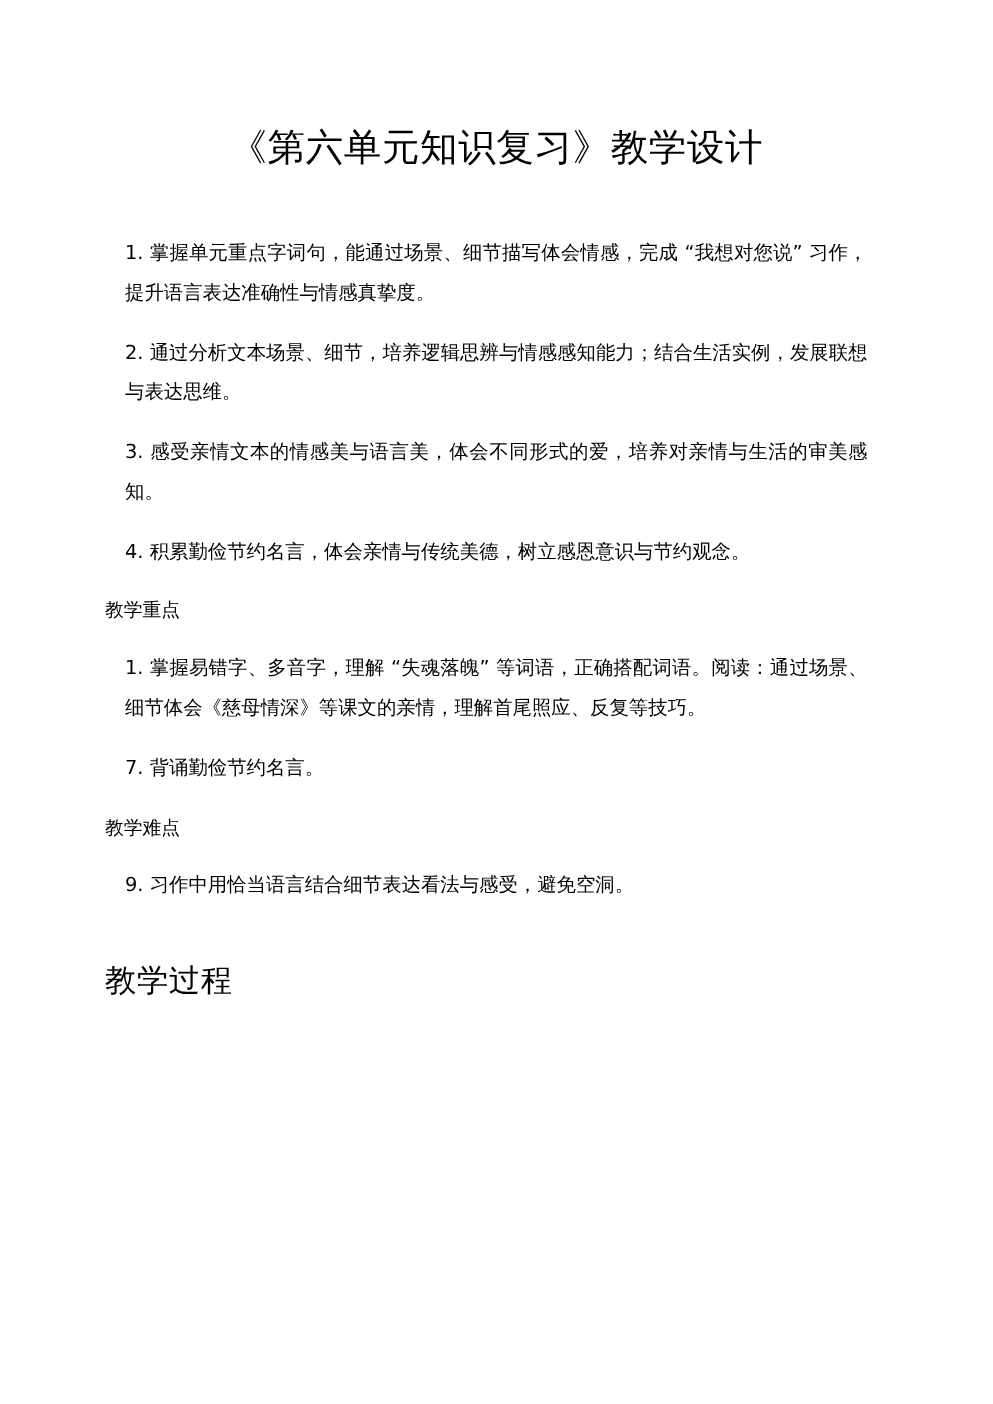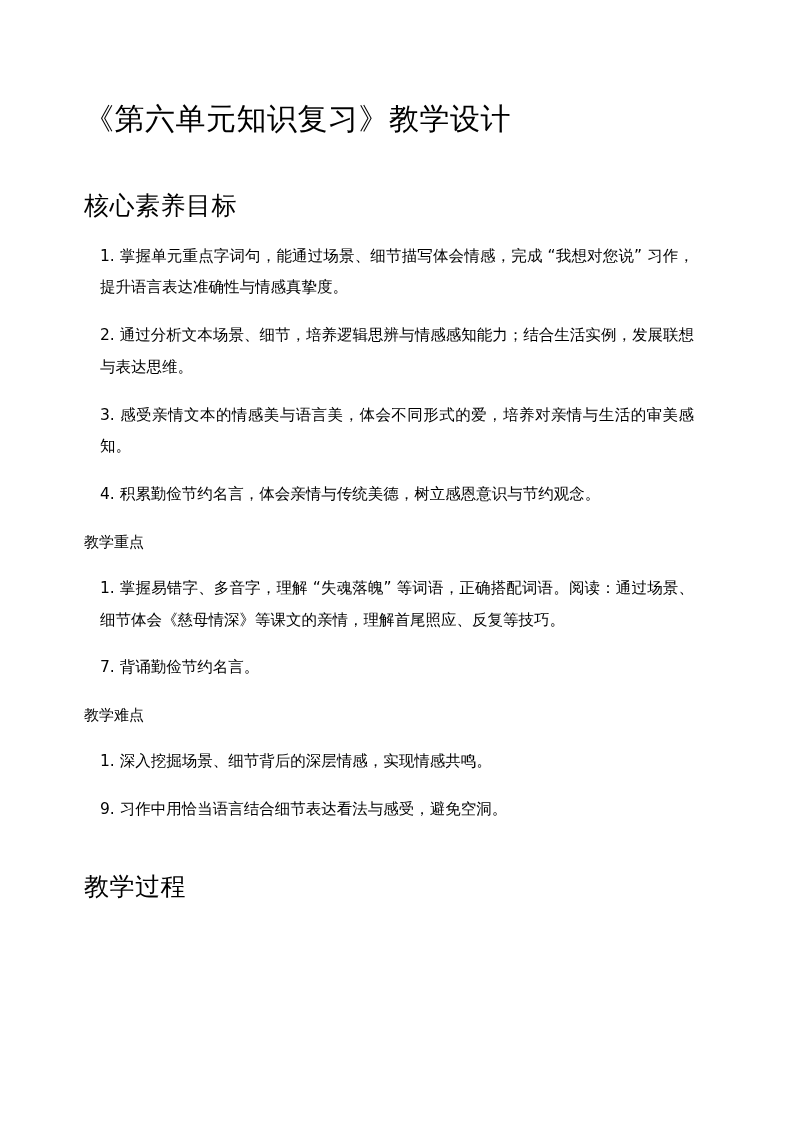--- a/index.html
+++ b/index.html
@@ -19,20 +19,21 @@
     width: 794px;
     height: 1123px;
     box-sizing: border-box;
     padding: 96px 84px 80px 84px;
     background: #ffffff;
   }
   .doc-title {
     font-size: 30px;
     line-height: 1.5;
     font-weight: 400;
+    text-align: center;
     margin: 0 0 46px 0;
     letter-spacing: 0.5px;
   }
   .section-heading {
     font-size: 25px;
     font-weight: 400;
     line-height: 1.5;
     margin: 0 0 4px 0;
     letter-spacing: 0.5px;
   }
@@ -57,36 +58,34 @@
   }
 </style>
 </head>
 <body>
 
 <div class="page">
 
   <h1 class="doc-title">《第六单元知识复习》教学设计</h1>
 
   <div class="block">
-    <h2 class="section-heading">核心素养目标</h2>
     <p class="para">1. 掌握单元重点字词句，能通过场景、细节描写体会情感，完成 “我想对您说” 习作，提升语言表达准确性与情感真挚度。</p>
     <p class="para">2. 通过分析文本场景、细节，培养逻辑思辨与情感感知能力；结合生活实例，发展联想与表达思维。</p>
     <p class="para">3. 感受亲情文本的情感美与语言美，体会不同形式的爱，培养对亲情与生活的审美感知。</p>
     <p class="para">4. 积累勤俭节约名言，体会亲情与传统美德，树立感恩意识与节约观念。</p>
   </div>
 
   <div class="block">
     <h3 class="sub-heading">教学重点</h3>
     <p class="para">1. 掌握易错字、多音字，理解 “失魂落魄” 等词语，正确搭配词语。阅读：通过场景、细节体会《慈母情深》等课文的亲情，理解首尾照应、反复等技巧。</p>
     <p class="para">7. 背诵勤俭节约名言。</p>
   </div>
 
   <div class="block">
     <h3 class="sub-heading">教学难点</h3>
-    <p class="para">1. 深入挖掘场景、细节背后的深层情感，实现情感共鸣。</p>
     <p class="para">9. 习作中用恰当语言结合细节表达看法与感受，避免空洞。</p>
   </div>
 
   <div class="gap-before-process">
     <h2 class="section-heading">教学过程</h2>
   </div>
 
 </div>
 
 </body></html>

